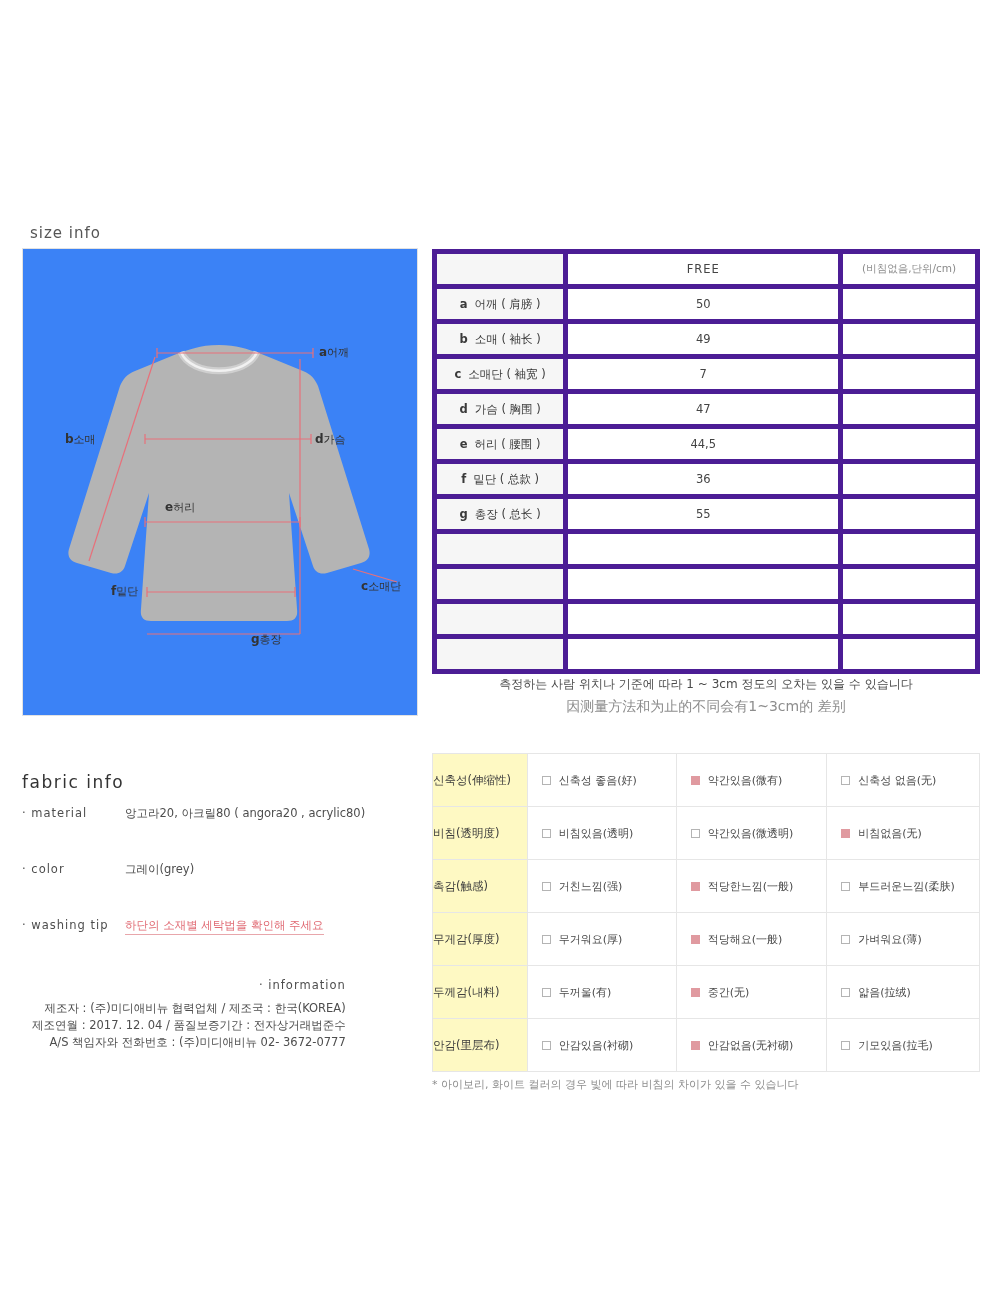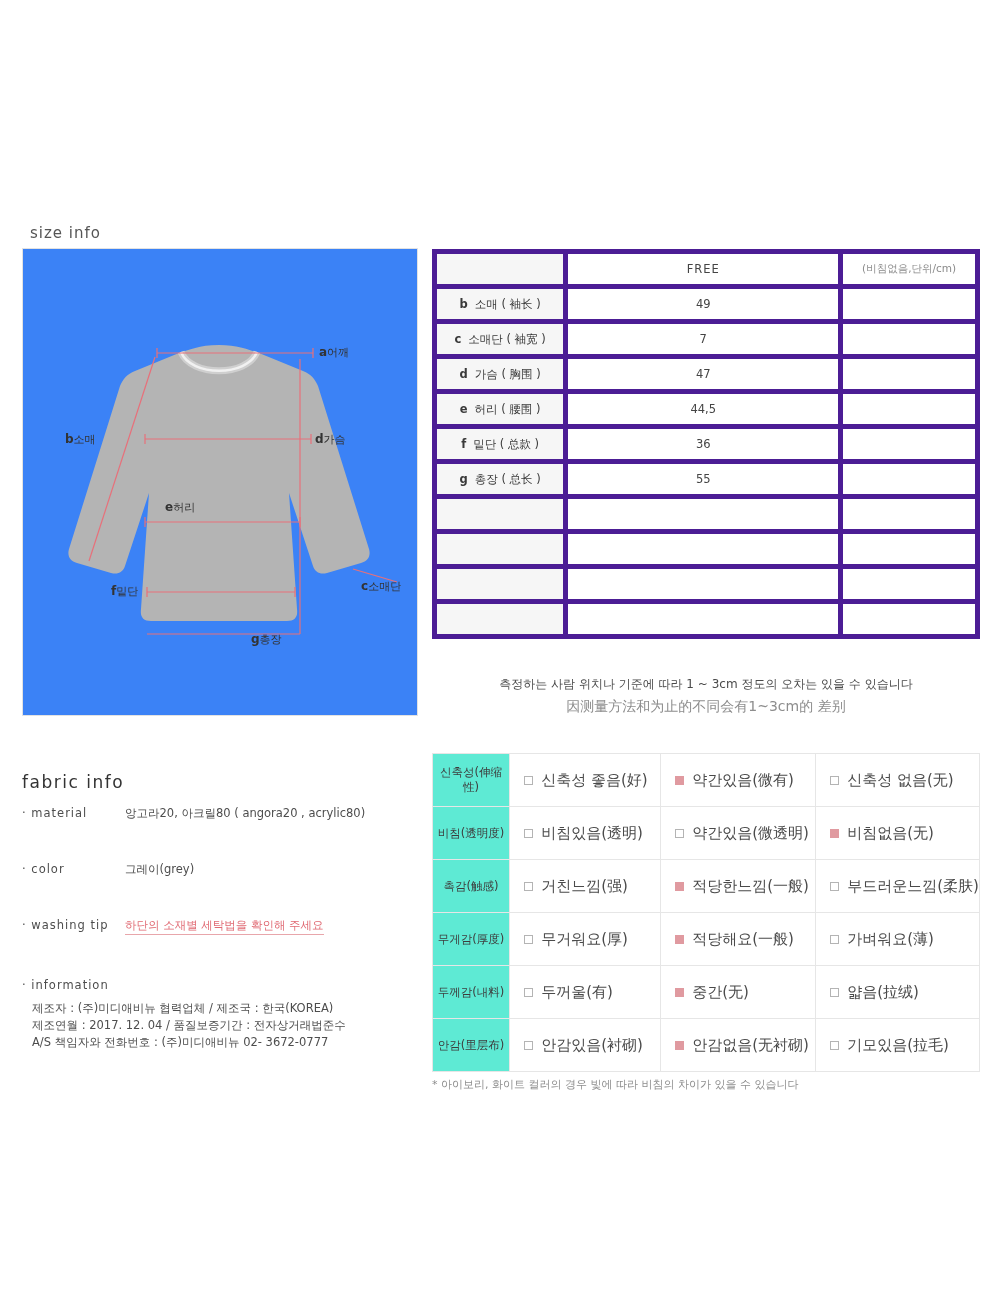--- a/index.html
+++ b/index.html
@@ -137,20 +137,21 @@
     color: #e06a73;
     border-bottom: 1px solid #e8a6ab;
     padding-bottom: 1px;
   }
   .info-block {
     position: absolute;
     left: 22px;
     top: 978px;
     font-size: 11.5px;
     color: #4d4d4d;
+    text-align: right;
   }
   .info-head {
     letter-spacing: 1px;
     margin-bottom: 8px;
   }
   .info-lines {
     margin-left: 10px;
     line-height: 17px;
     color: #4d4d4d;
   }
@@ -165,22 +166,22 @@
     font-size: 11.5px;
   }
   .prop-table td {
     border: 1px solid #e6e6e6;
     height: 52px;
     color: #4a4a4a;
     padding: 0;
   }
   .prop-table td.prop-name {
     width: 114px;
-    text-align: center;
-    background: #5eead4;
+    text-align: left;
+    background: #fef9c3;
     color: #3d3d3d;
   }
   .prop-table td.opt {
     width: 144px;
     padding-left: 14px;
   }
   .opt-inner {
     display: flex;
     align-items: center;
     gap: 8px;
@@ -191,21 +192,21 @@
     height: 9px;
     border: 1px solid #b4b4b4;
     display: inline-block;
     box-sizing: border-box;
     flex: 0 0 auto;
   }
   .box.on {
     background: #e09aa0;
     border-color: #e09aa0;
   }
-  .opt-label { font-size: 15px; color: #4a4a4a; }
+  .opt-label { font-size: 11px; color: #4a4a4a; }
 
   .prop-note {
     position: absolute;
     left: 432px;
     top: 1077px;
     width: 548px;
     text-align: left;
     font-size: 11px;
     color: #8d8d8d;
   }
@@ -288,20 +289,27 @@
 </div>
 
 <table class="size-table">
   <tbody>
     <tr class="header-row">
       <td class="label-cell"></td>
       <td class="val-cell">FREE</td>
       <td class="note-cell">(비침없음,단위/cm)</td>
     </tr>
 
+    <tr>
+      <td class="label-cell">
+        <span class="letter">a</span><span>어깨 ( 肩膀 )</span>
+      </td>
+      <td class="val-cell">50</td>
+      <td class="note-cell"></td>
+    </tr>
 
     <tr>
       <td class="label-cell">
         <span class="letter">b</span><span>소매 ( 袖长 )</span>
       </td>
       <td class="val-cell">49</td>
       <td class="note-cell"></td>
     </tr>
 
     <tr>

